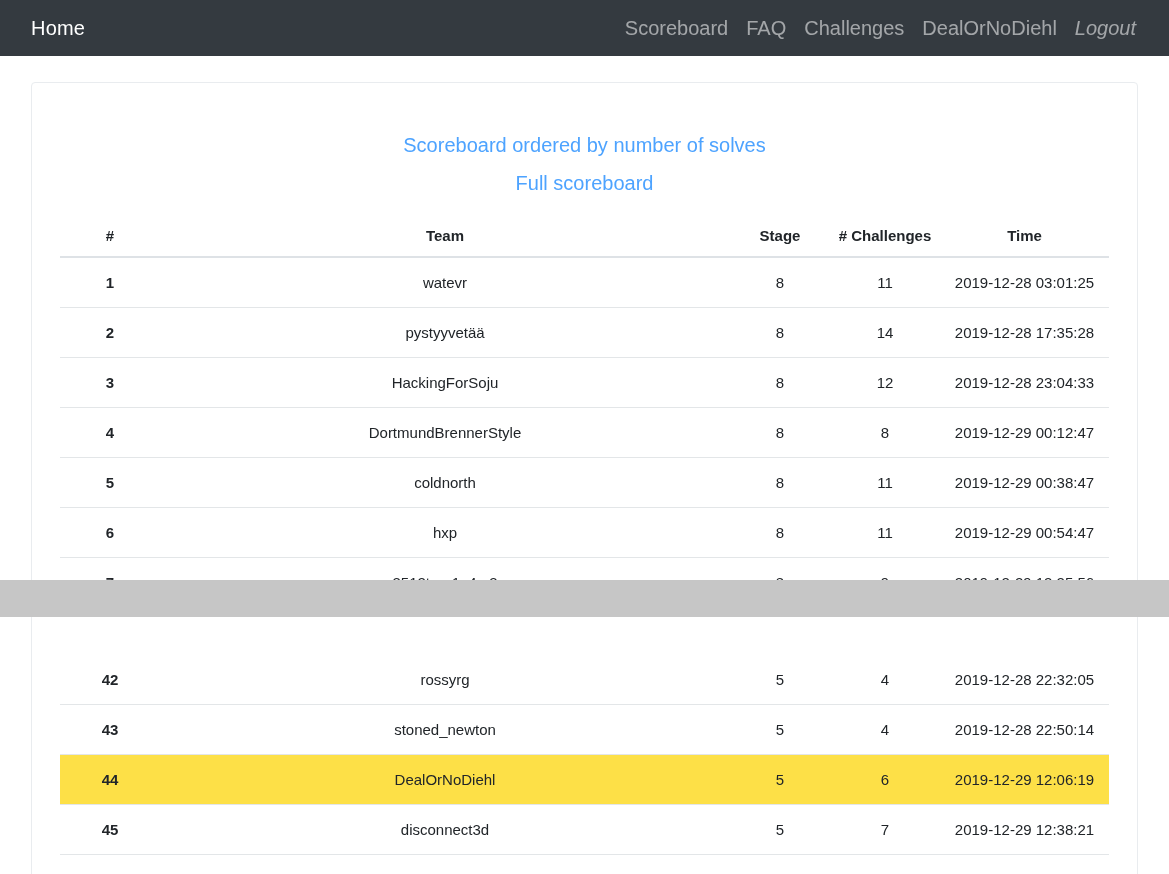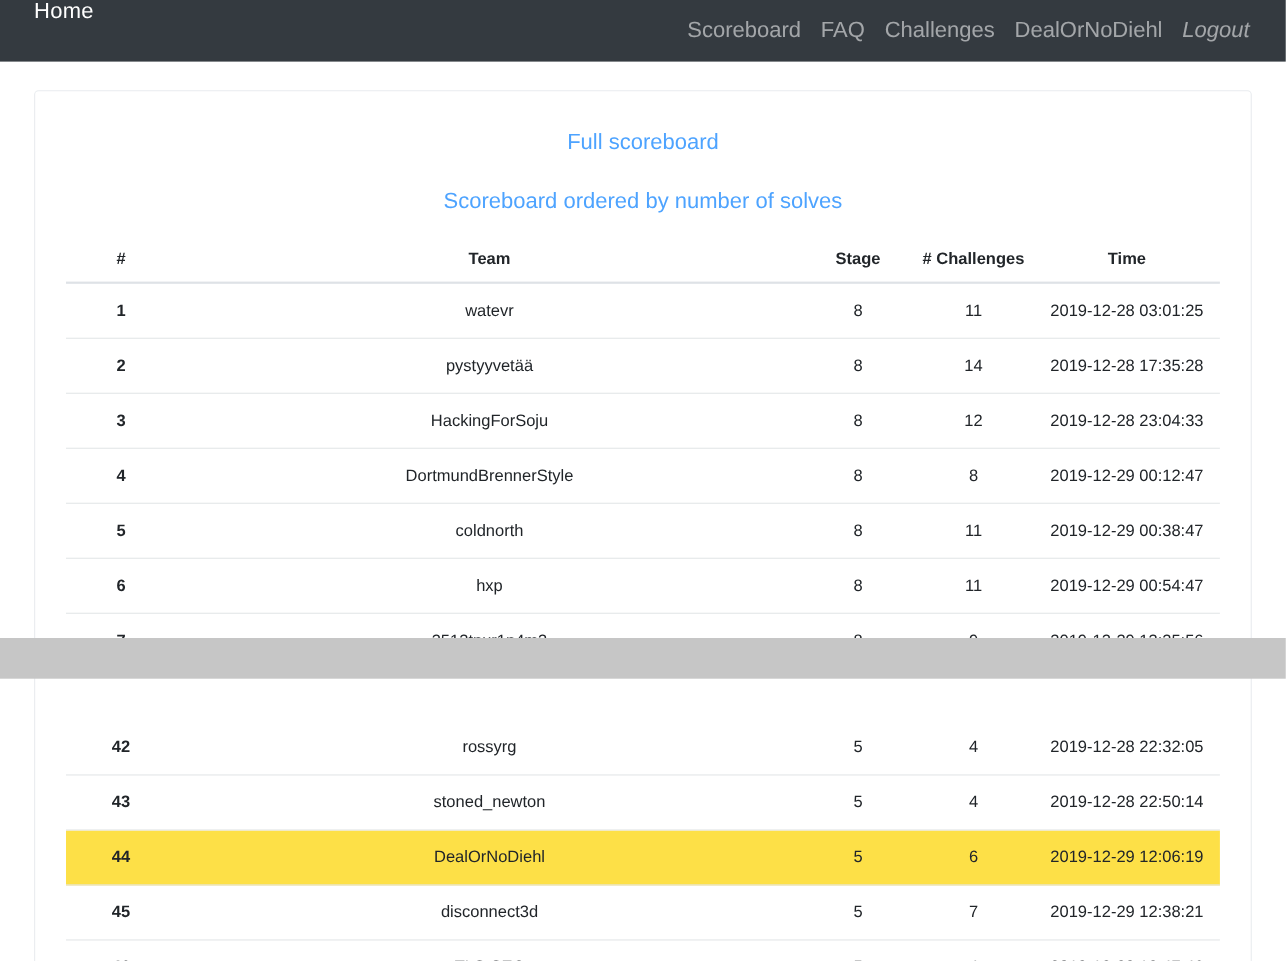--- a/index.html
+++ b/index.html
@@ -16,20 +16,21 @@
     height: 874px;
     overflow: hidden;
     background: #ffffff;
   }
 
   
   .navbar {
     height: 56px;
     background: #343a40;
     display: flex;
+    align-items: center;
     justify-content: space-between;
     padding: 0 31px 0 31px;
     box-sizing: border-box;
   }
   .navbar-brand {
     color: #ffffff;
     font-size: 20px;
     font-weight: 400;
     letter-spacing: 0.2px;
     text-decoration: none;
@@ -145,23 +146,23 @@
       <a class="nav-link" href="#">FAQ</a>
       <a class="nav-link" href="#">Challenges</a>
       <a class="nav-link" href="#">DealOrNoDiehl</a>
       <a class="nav-link" href="#">Logout</a>
     </div>
   </div>
 
   <div class="card">
     <div class="card-inner">
 
+      <a class="title-link title-secondary" href="#">Scoreboard ordered by number of solves</a>
+
       <a class="title-link title-primary" href="#">Full scoreboard</a>
-
-      <a class="title-link title-secondary" href="#">Scoreboard ordered by number of solves</a>
 
       <table class="scoreboard">
         <colgroup>
           <col class="c-rank">
             <col class="c-team">
             <col class="c-stage">
           <col class="c-chal">
             <col class="c-time">
         </colgroup>
         <thead>

